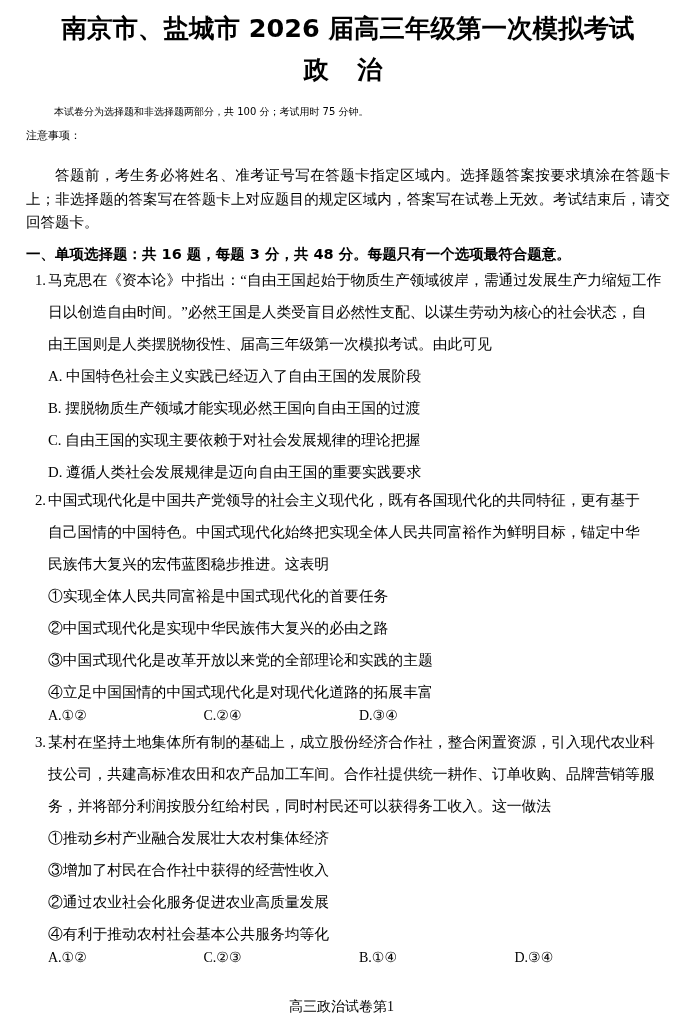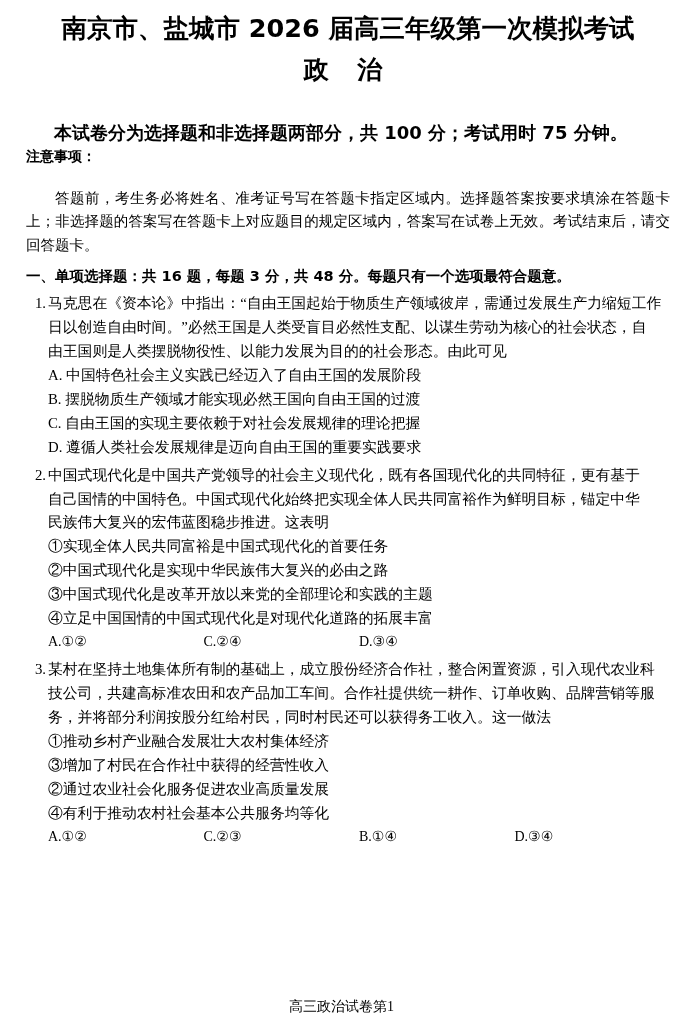--- a/index.html
+++ b/index.html
@@ -34,30 +34,31 @@
   .subject-title {
     text-align: center;
     font-family: "DejaVu Sans", "Liberation Sans", sans-serif;
     font-weight: bold;
     font-size: 25px;
     margin-top: 10px;
     letter-spacing: 10px;
   }
   .lead {
     font-family: "DejaVu Sans", "Liberation Sans", sans-serif;
-    font-weight: bold;
-    font-size: 18px;
-    margin-top: 33px;
+    font-weight: normal;
+    font-size: 10px;
+    margin-top: 18px;
     text-indent: 28px;
     line-height: 1.5;
   }
   .notice-head {
     font-family: "DejaVu Sans", "Liberation Sans", sans-serif;
-    font-weight: bold;
-    font-size: 14px;
+    font-weight: normal;
+    font-size: 11px;
+    margin-top: 9px;
     line-height: 1.5;
   }
   .notice-body {
     font-size: 14.5px;
     margin-top: 20px;
     text-indent: 29px;
     line-height: 1.62;
     text-align: justify;
   }
   .section-head {
@@ -82,20 +83,21 @@
     left: 0;
     top: 0;
     width: 20px;
     text-align: right;
   }
   .q-line {
     padding-left: 22px;
     text-align: justify;
     font-size: 14.8px;
     line-height: 1.62;
+    margin-top: 8px;
   }
   .opt-row {
     display: flex;
     padding-left: 22px;
     font-size: 14px;
     line-height: 1.62;
   }
   .opt-row > span {
     width: 25%;
     box-sizing: border-box;
@@ -128,21 +130,21 @@
   <div class="notice-body">答题前，考生务必将姓名、准考证号写在答题卡指定区域内。选择题答案按要求填涂在答题卡上；非选择题的答案写在答题卡上对应题目的规定区域内，答案写在试卷上无效。考试结束后，请交回答题卡。</div>
 
   <div class="section-head">一、单项选择题：共 16 题，每题 3 分，共 48 分。每题只有一个选项最符合题意。</div>
 
   <div class="question">
     <div class="q-stem">
       <span class="q-num">1.</span>
       <span>马克思在《资本论》中指出：“自由王国起始于物质生产领域彼岸，需通过发展生产力缩短工作</span>
     </div>
     <div class="q-line">日以创造自由时间。”必然王国是人类受盲目必然性支配、以谋生劳动为核心的社会状态，自</div>
-    <div class="q-line">由王国则是人类摆脱物役性、以能力发展为目的的社会形态。由此可见</div>
+    <div class="q-line">由王国则是人类摆脱物役性、届高三年级第一次模拟考试。由此可见</div>
     <div class="q-line">A. 中国特色社会主义实践已经迈入了自由王国的发展阶段</div>
     <div class="q-line">B. 摆脱物质生产领域才能实现必然王国向自由王国的过渡</div>
     <div class="q-line">C. 自由王国的实现主要依赖于对社会发展规律的理论把握</div>
     <div class="q-line">D. 遵循人类社会发展规律是迈向自由王国的重要实践要求</div>
   </div>
 
   <div class="question">
     <div class="q-stem">
       <span class="q-num">2.</span>
       <span>中国式现代化是中国共产党领导的社会主义现代化，既有各国现代化的共同特征，更有基于</span>

